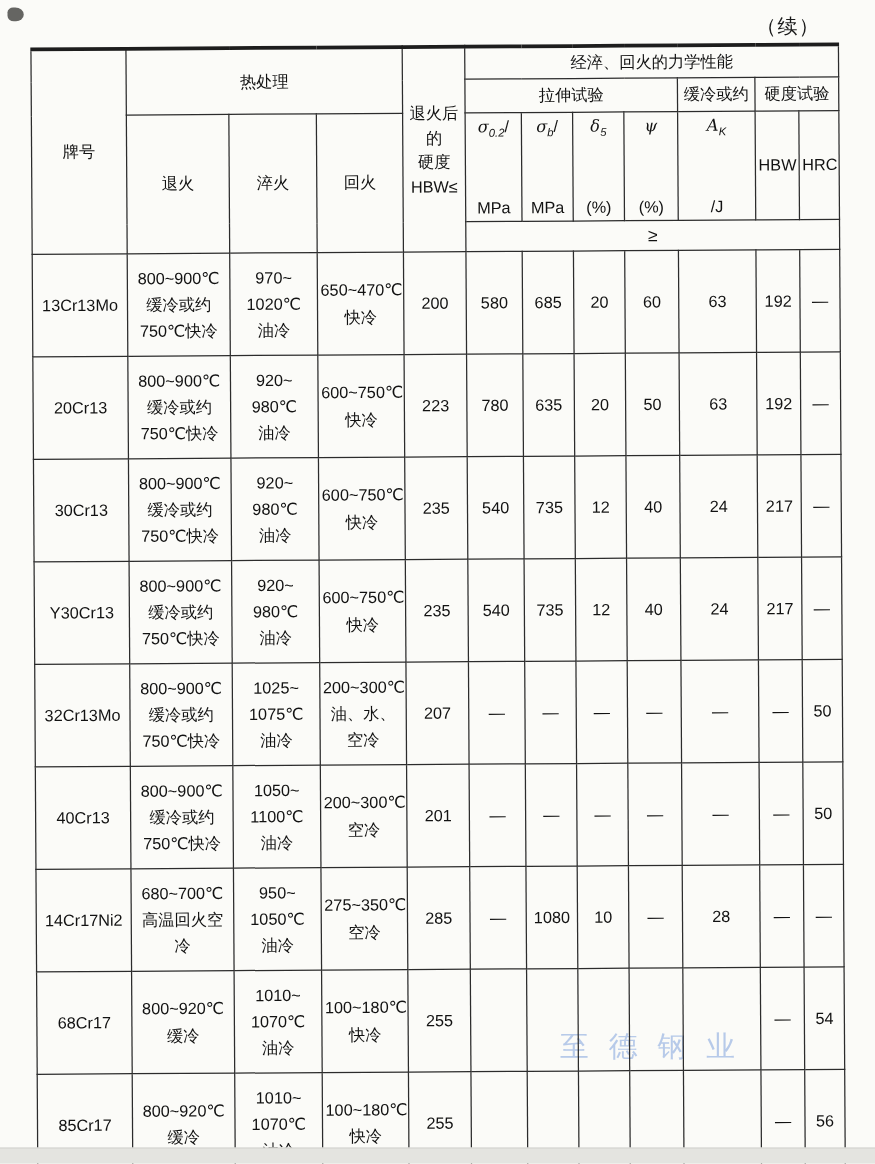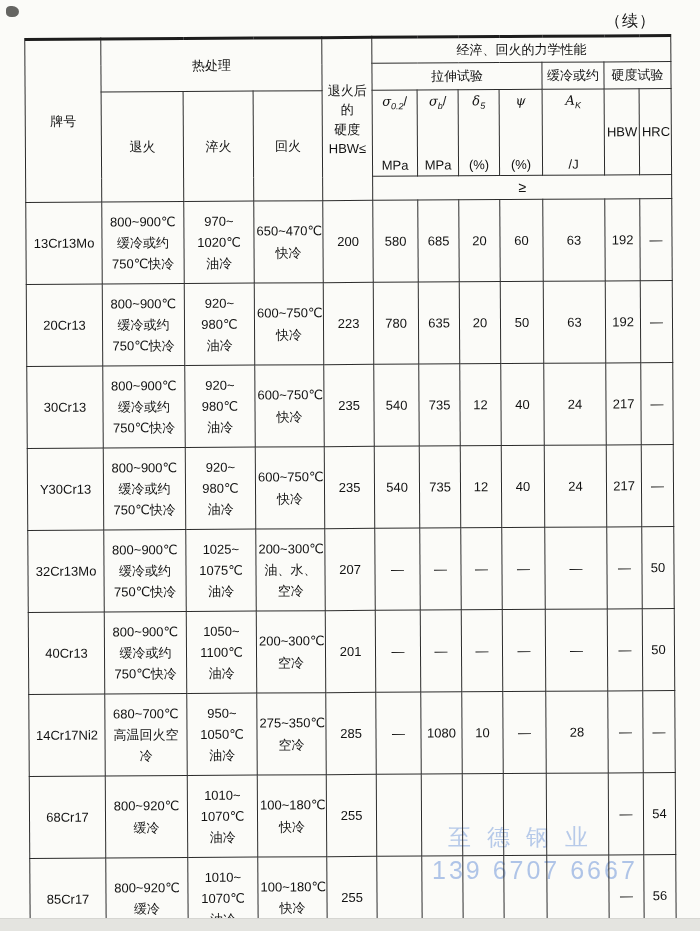--- a/index.html
+++ b/index.html
@@ -103,21 +103,20 @@
 <body>
 
 <div class="page">
 
   <div class="scan-speck"></div>
 
   <div class="continued">（续）</div>
 
   <div class="watermark">
     <div class="wm1">至德钢业</div>
-    <div class="wm2">139 6707 6667</div>
   </div>
 
   <div class="table-wrap">
     <table>
       <colgroup>
         <col style="width:76px">
           <col style="width:82px">
           <col style="width:70px">
           <col style="width:69px">
         <col style="width:50px">

